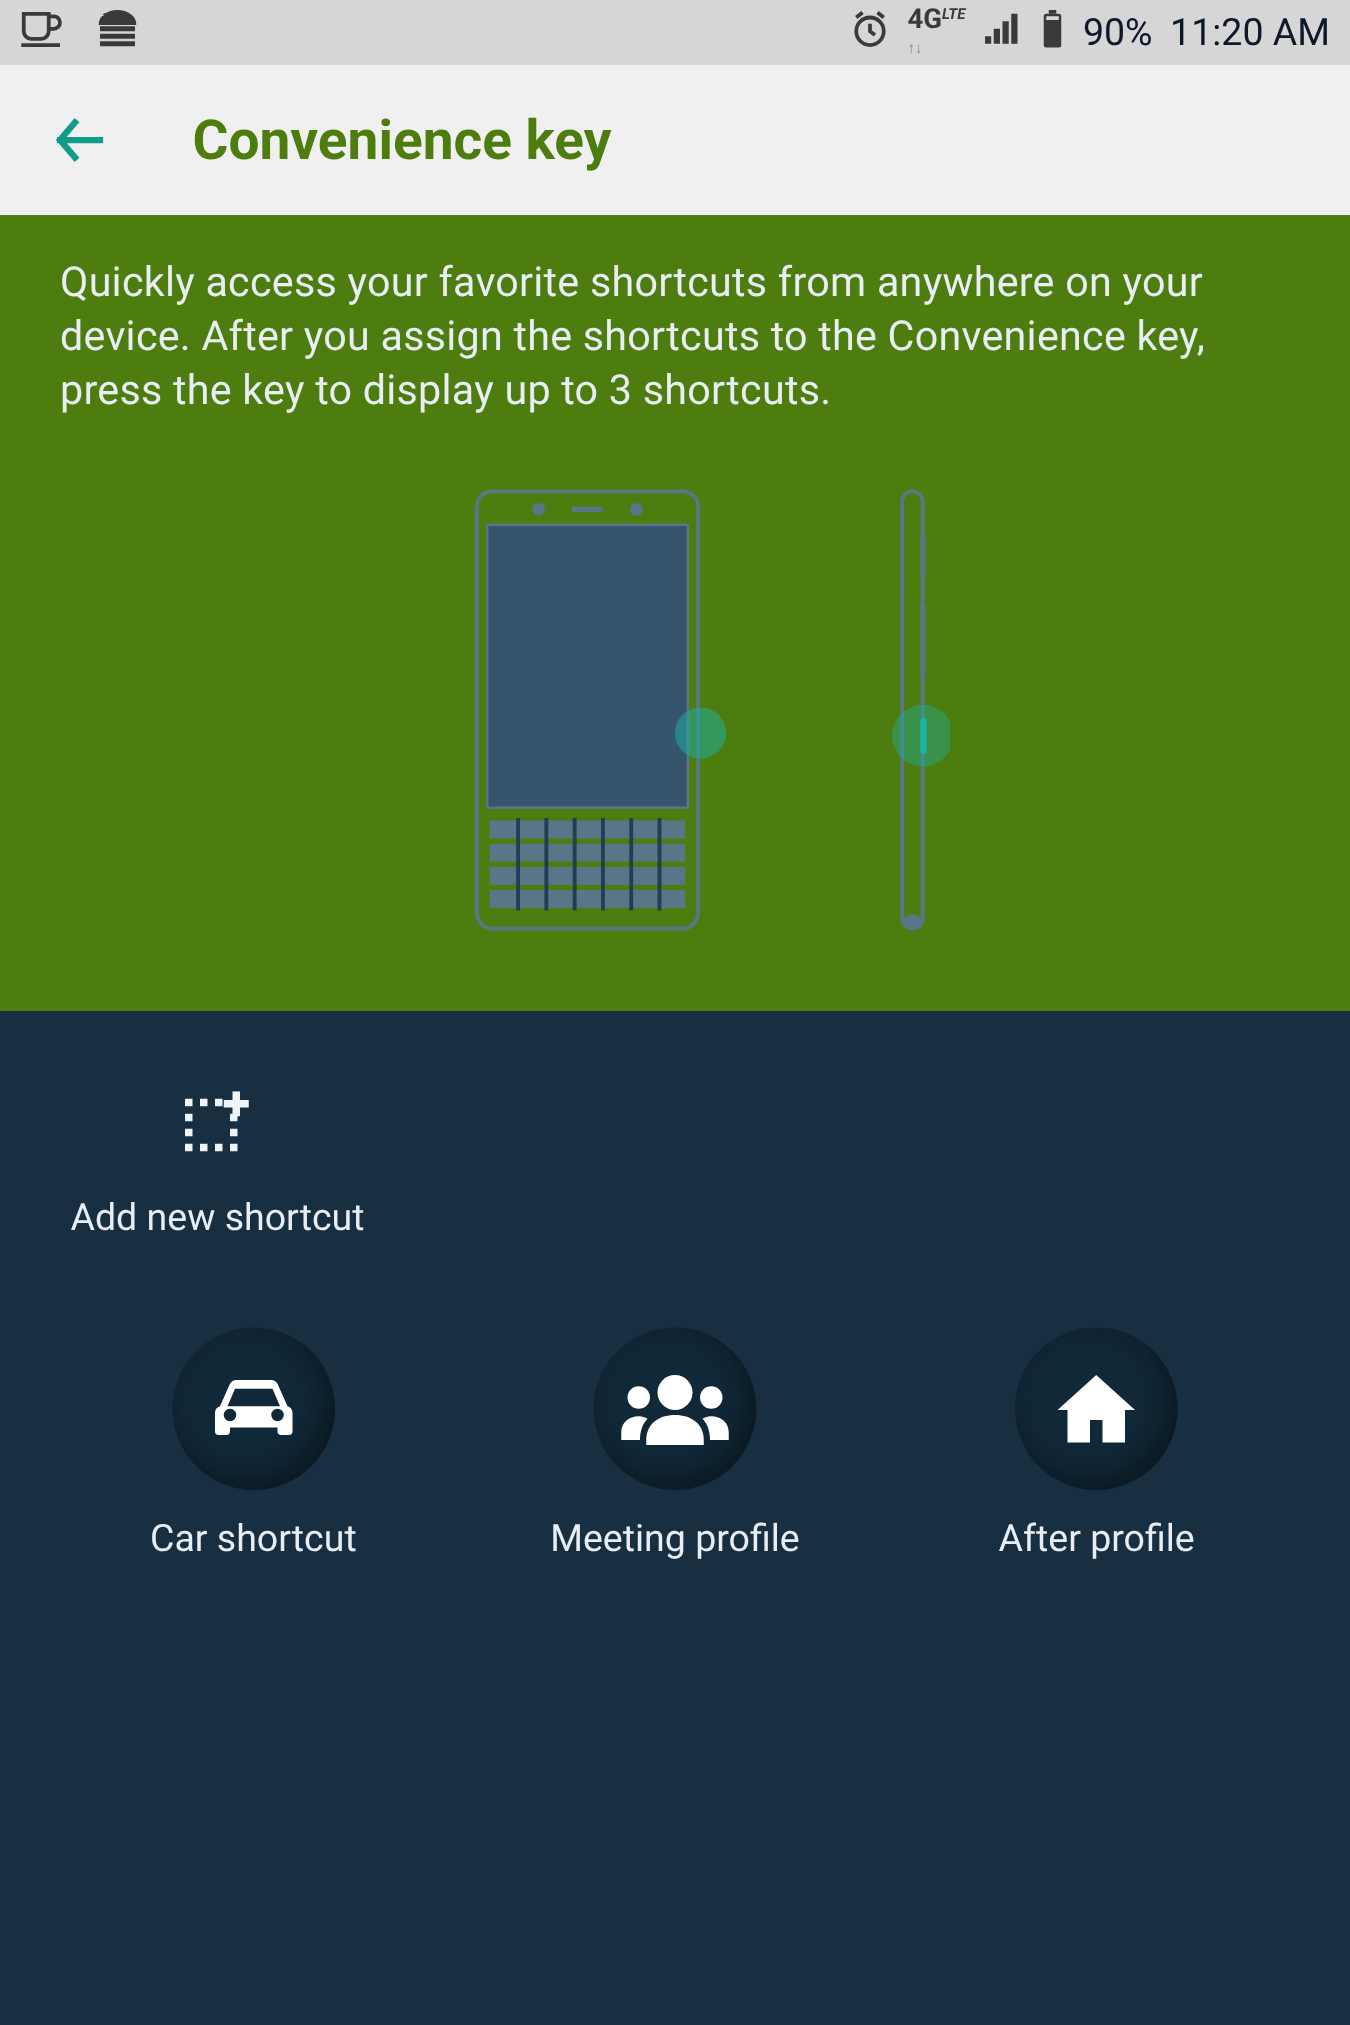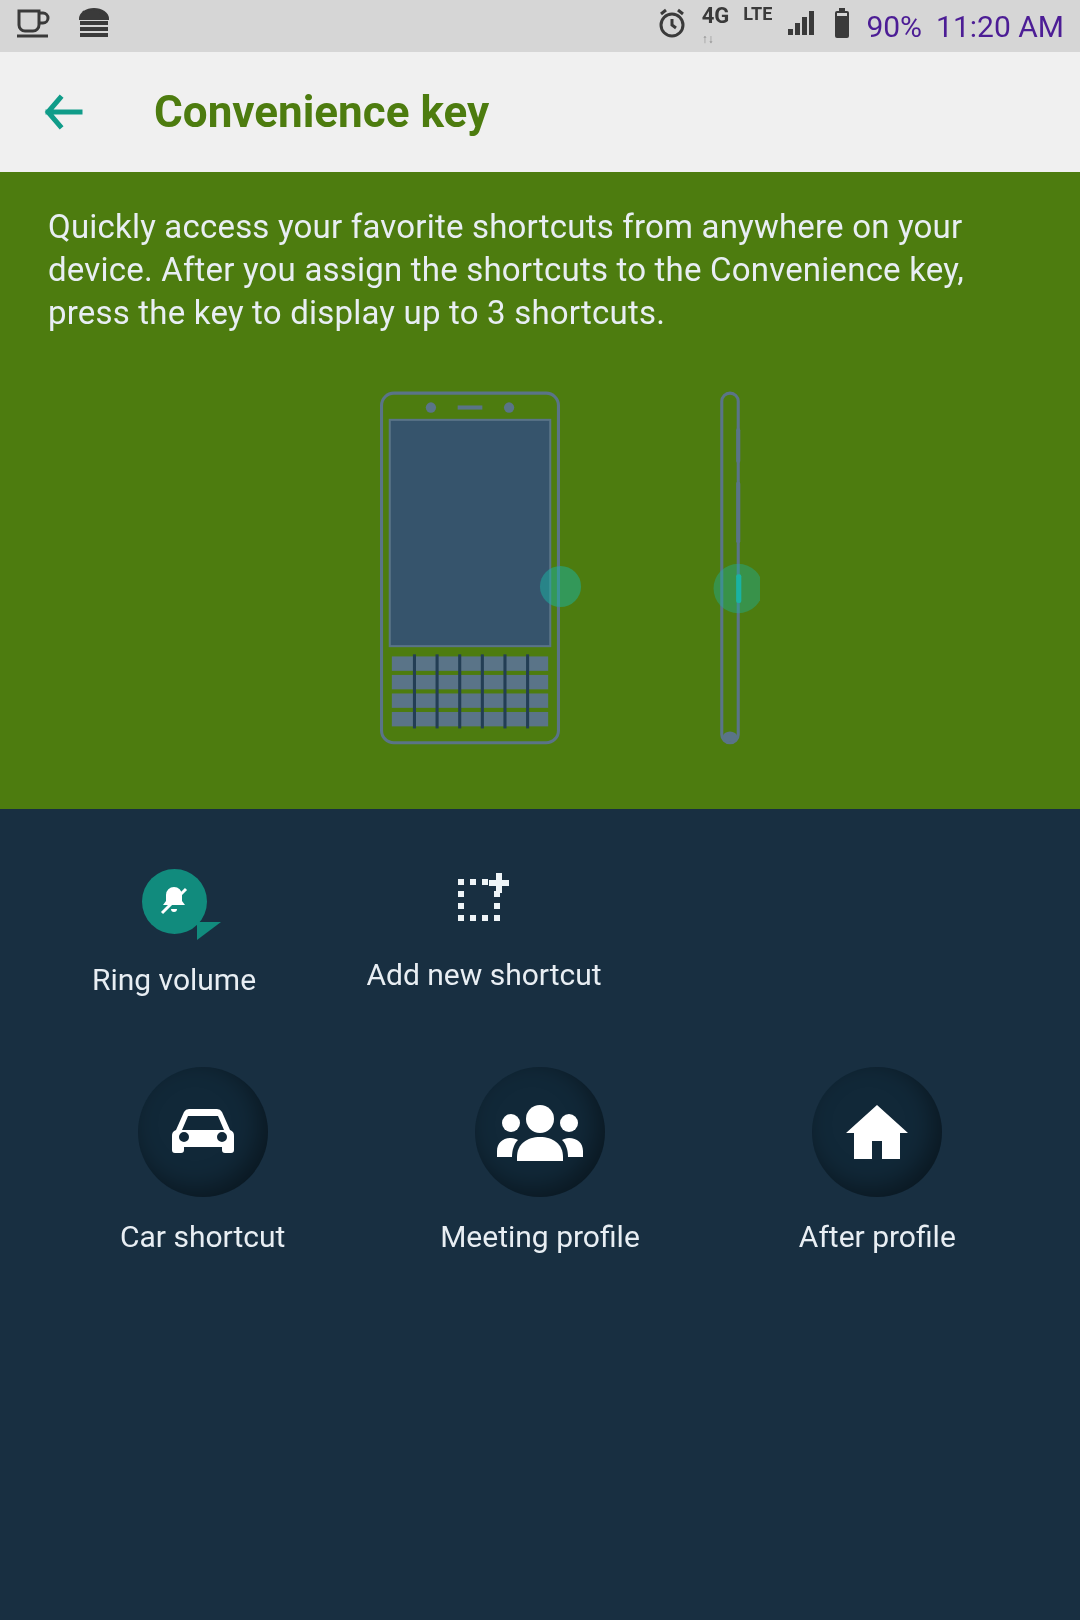--- a/index.html
+++ b/index.html
@@ -4,21 +4,21 @@
 <style>
   * { box-sizing: border-box; margin: 0; padding: 0; }
   html,body { width: 1080px; height: 1620px; font-family: Roboto, Arial, sans-serif; background:#0f2a3f;}
   
   .status-bar {
     height: 52px; background:#d6d6d6; display:flex; align-items:center;
     padding:0 16px; color:#3a3a3a; font-size:26px; font-weight:400;
   }
   .status-left { display:flex; align-items:center; gap:22px; }
   .status-right { margin-left:auto; display:flex; align-items:center; gap:14px; }
-  .status-right .txt { font-size:30px; color:#4c1d95; }
+  .status-right .txt { font-size:30px; color:#0f172a; }
   
   .app-bar {
     height: 120px; background:#f0f0f0; display:flex; align-items:center;
     padding-left: 34px;
   }
   .back-btn { width:60px; height:60px; display:flex; align-items:center; justify-content:center;}
   .app-title { color:#4d7c0f; font-size:44px; font-weight:700; margin-left:60px;}
   
   .intro-panel {
     background:#4d7c0f; padding:34px 48px 60px 48px; color:#e8eef3;
@@ -84,21 +84,21 @@
     </span>
   </div>
   <div class="status-right">
     <span>
       <svg width="32" height="32" viewBox="0 0 32 32">
           <circle cx="16" cy="18" r="11" fill="none" stroke="#3a3a3a" stroke-width="3"></circle>
           <path d="M16 12v6l4 3M5 7l5-4M27 7l-5-4" stroke="#3a3a3a" stroke-width="3" fill="none"></path>
         </svg>
     </span>
     <span style="font-size:22px;font-weight:700;line-height:0.9;text-align:left;">
-      <span>4G</span><span style="font-size:18px;vertical-align:top;margin-left:14px;">LTE</span><br>
+      <span>4G</span><span style="font-size:12px;vertical-align:top;margin-left:0;font-style:italic;">LTE</span><br>
       <span style="font-size:12px;color:#888;">↑↓</span>
     </span>
     <span>
       <svg width="32" height="28" viewBox="0 0 32 28">
           <path fill="#3a3a3a" d="M2 26h5v-6H2zM9 26h5V14H9zM16 26h5V8h-5zM23 26h5V2h-5z"></path>
         </svg>
     </span>
     <span>
       <svg width="20" height="32" viewBox="0 0 20 32">
           <rect x="3" y="4" width="14" height="27" rx="2" fill="#3a3a3a"></rect>
@@ -153,29 +153,20 @@
       <circle cx="24" cy="194" r="24" fill="#1ab3a3" opacity="0.4"></circle>
       <ellipse cx="16" cy="338" rx="7" ry="5" fill="#5a7488"></ellipse>
     </svg>
   </div>
 </div>
 
 <div class="shortcuts-panel">
 
   <div class="shortcut-row top">
     <div class="shortcut-item">
-      <div class="ring-icon">
-        <svg width="36" height="36" viewBox="0 0 36 36">
-            <path fill="#fff" d="M18 4a8 8 0 0 0-8 8v6l-3 4h22l-3-4v-6a8 8 0 0 0-8-8zm-3 22a3 3 0 0 0 6 0h-6z"></path>
-            <line x1="6" y1="30" x2="30" y2="6" stroke="#fff" stroke-width="3"></line>
-          </svg>
-      </div>
-      <div class="shortcut-label">Ring volume</div>
-    </div>
-    <div class="shortcut-item">
       <div class="add-icon">
         <svg width="56" height="56" viewBox="0 0 56 56">
           <g fill="#eef4f7">
             <rect x="2" y="6" width="6" height="6"></rect>
               <rect x="14" y="6" width="6" height="6"></rect>
               <rect x="26" y="6" width="6" height="6"></rect>
             <rect x="2" y="18" width="6" height="6"></rect>
               <rect x="2" y="30" width="6" height="6"></rect>
             <rect x="2" y="42" width="6" height="6"></rect>
               <rect x="14" y="42" width="6" height="6"></rect>

